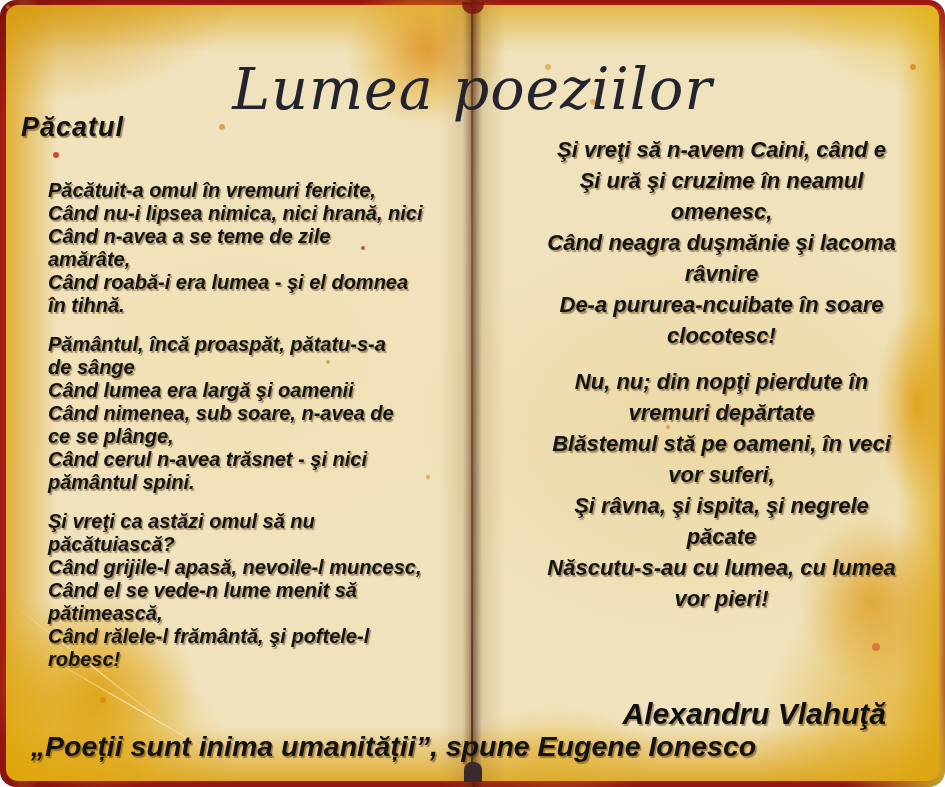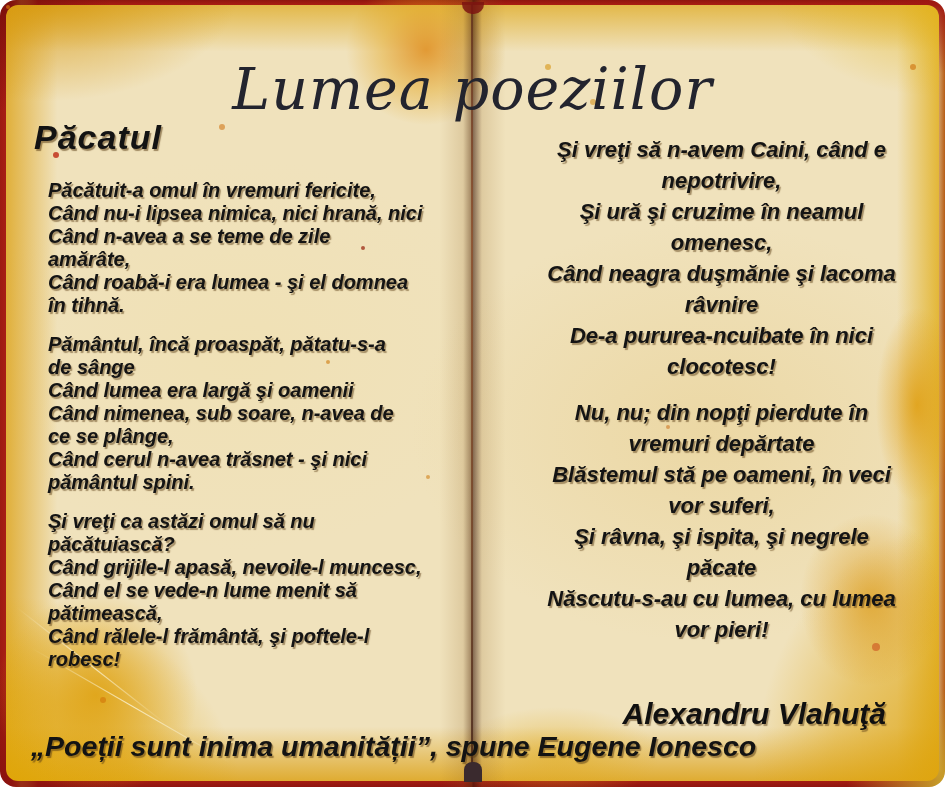--- a/index.html
+++ b/index.html
@@ -80,22 +80,22 @@
   .spine-notch-bottom{position:absolute;left:464px;top:762px;width:18px;height:20px;border-radius:8px 8px 0 0;background:#3a2a2e;}
 
   
   .title{
     position:absolute; left:0; top:16px; width:945px; text-align:center;
     font-family:"DejaVu Serif","Liberation Serif",serif;
     font-style:italic; font-weight:400; font-size:57px; line-height:1.25;
     color:#23242e; letter-spacing:1px;
   }
   .poem-heading{
-    position:absolute; left:34px; top:90px;
-    font-size:34px; font-weight:bold; font-style:italic; color:#131313;
+    position:absolute; left:21px; top:90px;
+    font-size:27px; font-weight:bold; font-style:italic; color:#131313;
     letter-spacing:1px;
     text-shadow:1.5px 1.5px 1px rgba(90,60,20,.55);
   }
   .col{position:absolute; color:#141414; font-weight:bold; font-style:italic;}
   .col .verse-line{white-space:nowrap; text-shadow:1.5px 1.5px 1px rgba(90,60,20,.5);}
   .col-left{left:48px; top:143px; width:420px; font-size:20px;margin-top:36px;}
   .col-left .verse-line{line-height:23px;}
   .col-left .stanza{margin-bottom:16px;}
   .col-right{left:524px; top:134px; width:395px; font-size:22px;}
   .col-right .verse-line{line-height:31px;text-align:center;}
@@ -160,26 +160,25 @@
         <div class="verse-line">Când el se vede-n lume menit să</div>
         <div class="verse-line">pătimească,</div>
         <div class="verse-line">Când rălele-l frământă, şi poftele-l</div>
         <div class="verse-line">robesc!</div>
       </div>
   </div>
 
   <div class="col col-right">
     <div class="stanza">
         <div class="verse-line">Şi vreţi să n-avem Caini, când e</div>
-        <div class="verse-line">nepotrivire,</div>
         <div class="verse-line">Şi ură şi cruzime în neamul</div>
         <div class="verse-line">omenesc,</div>
         <div class="verse-line">Când neagra duşmănie şi lacoma</div>
         <div class="verse-line">râvnire</div>
-        <div class="verse-line">De-a pururea-ncuibate în nici</div>
+        <div class="verse-line">De-a pururea-ncuibate în soare</div>
         <div class="verse-line">clocotesc!</div>
       </div>
     <div class="stanza">
         <div class="verse-line">Nu, nu; din nopţi pierdute în</div>
         <div class="verse-line">vremuri depărtate</div>
         <div class="verse-line">Blăstemul stă pe oameni, în veci</div>
         <div class="verse-line">vor suferi,</div>
         <div class="verse-line">Şi râvna, şi ispita, şi negrele</div>
         <div class="verse-line">păcate</div>
         <div class="verse-line">Născutu-s-au cu lumea, cu lumea</div>

